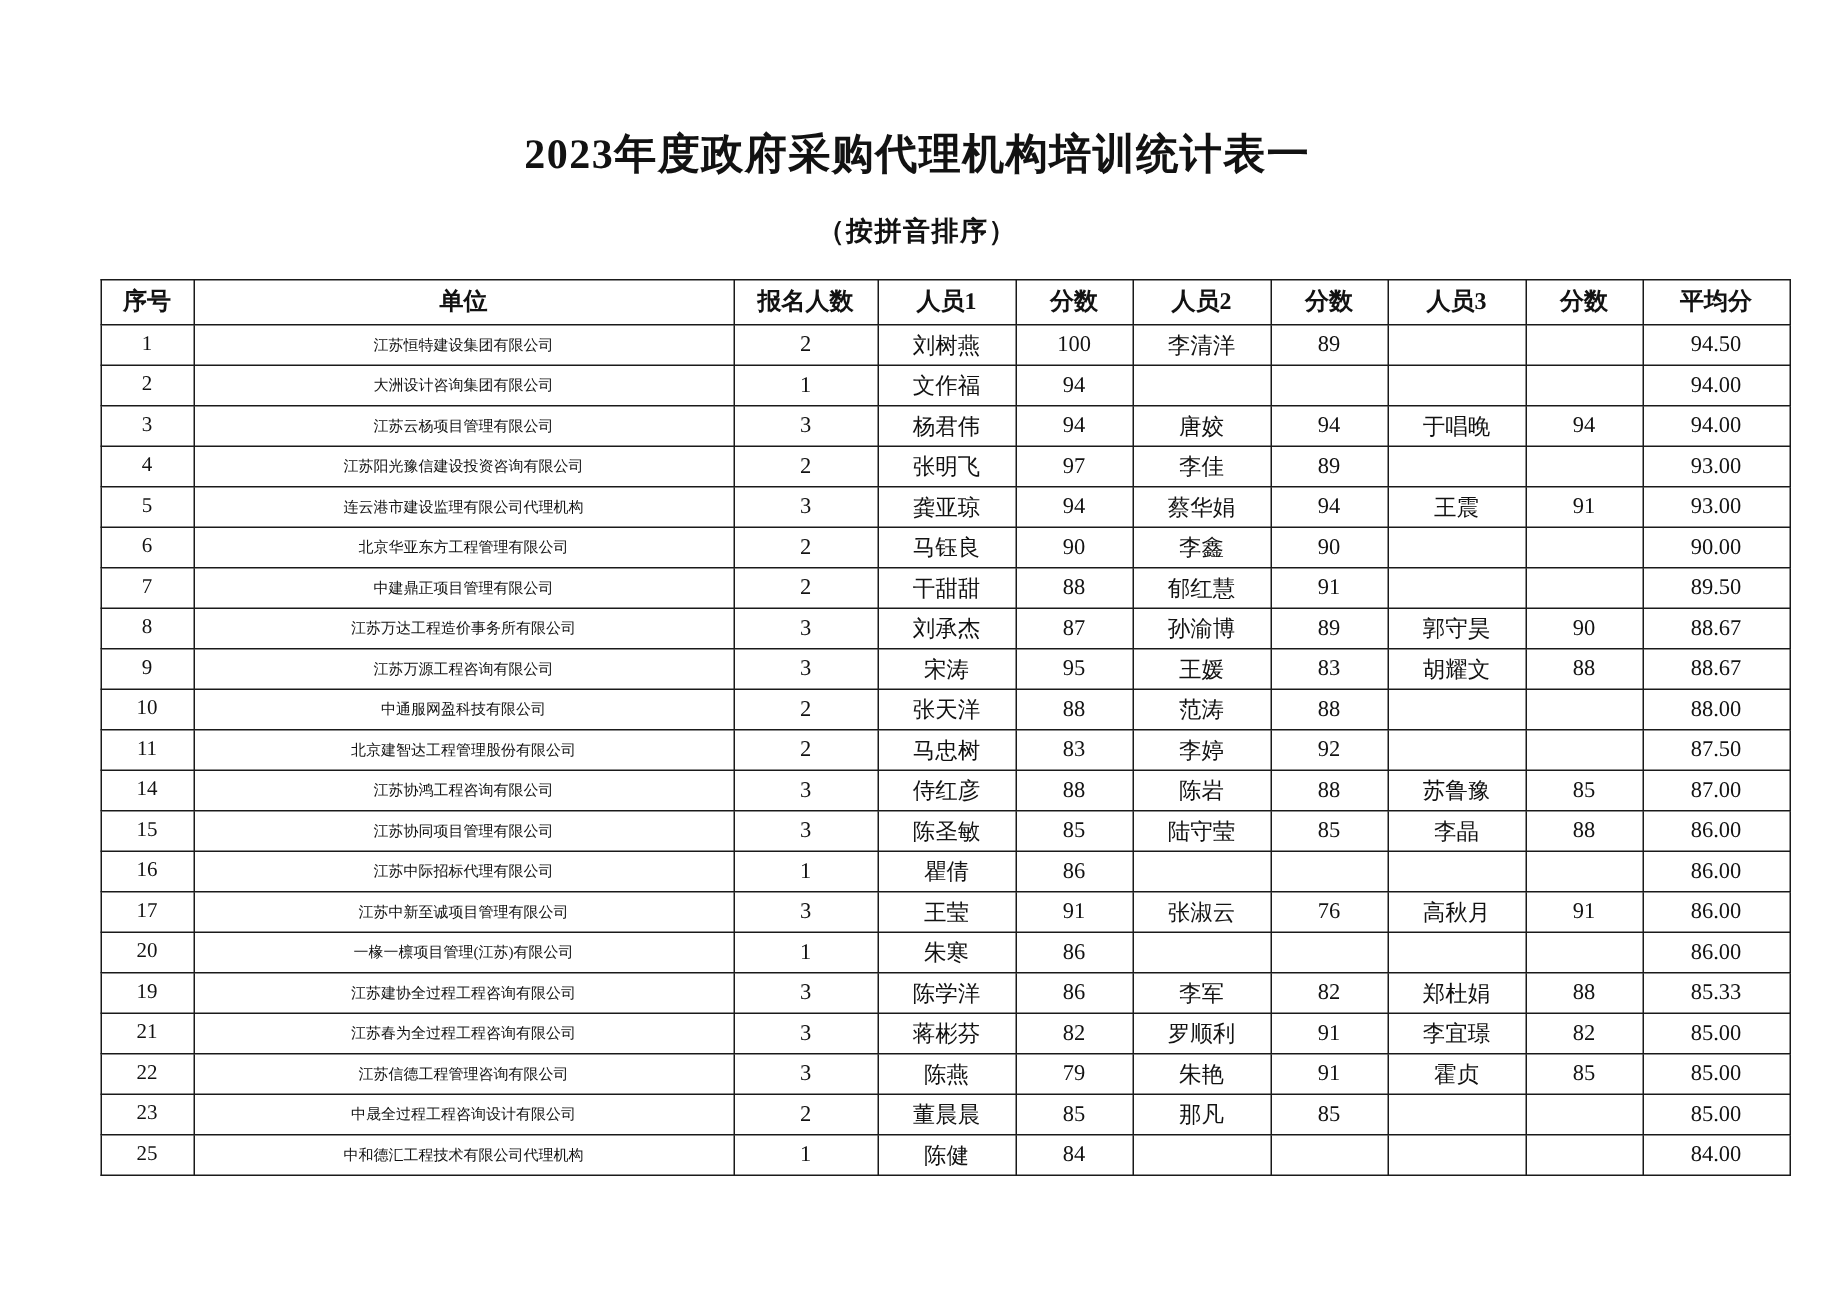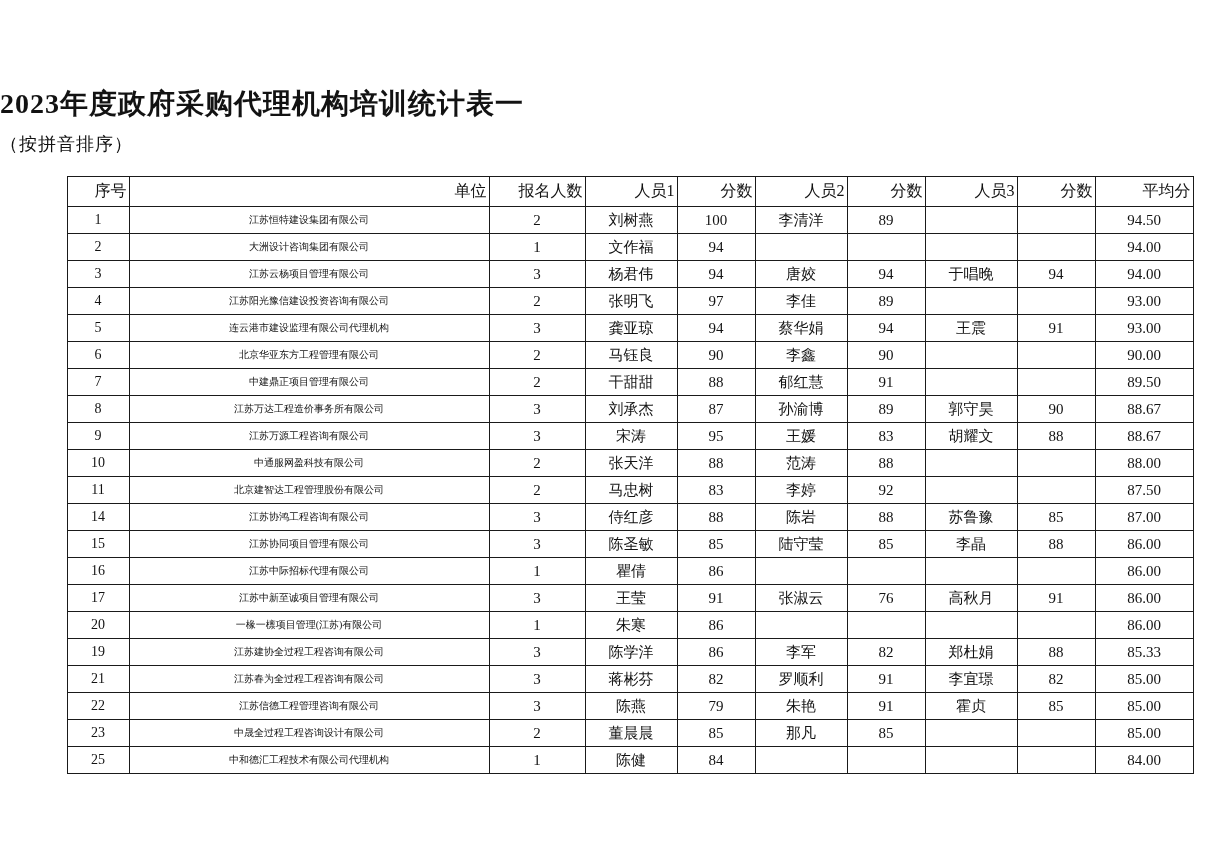--- a/index.html
+++ b/index.html
@@ -14,34 +14,34 @@
     color: #121212;
     overflow: hidden;
   }
   .page {
     position: relative;
     width: 1223px;
     height: 867px;
     box-sizing: border-box;
   }
   .title-block {
-    text-align: left;
+    text-align: center;
     padding-top: 86px;
   }
   .doc-title {
     font-size: 28px;
     font-weight: bold;
     letter-spacing: 1px;
     line-height: 1.25;
     font-family: "Liberation Serif", "DejaVu Serif", serif;
   }
   .doc-subtitle {
     font-size: 18px;
-    font-weight: normal;
-    margin-top: 11px;
+    font-weight: bold;
+    margin-top: 21px;
     letter-spacing: 1px;
   }
   .table-wrap {
     margin: 20px auto 0 auto;
     width: 1090px;
   }
   table.stat {
     border-collapse: collapse;
     width: 100%;
     table-layout: fixed;
@@ -50,24 +50,23 @@
   table.stat th, table.stat td {
     border: 1px solid #1a1a1a;
     height: 24px;
     padding: 1px 2px;
     text-align: center;
     vertical-align: middle;
     white-space: nowrap;
     overflow: hidden;
   }
   table.stat thead th {
-    font-weight: normal;
+    font-weight: bold;
     font-size: 16px;
     height: 27px;
-    text-align: right;
   }
   table.stat td.idx {
     font-size: 14px;
   }
   table.stat td.unit {
     font-size: 10px;
   }
   col.c-idx   { width: 62px; }
   col.c-unit  { width: 360px; }
   col.c-cnt   { width: 96px; }

